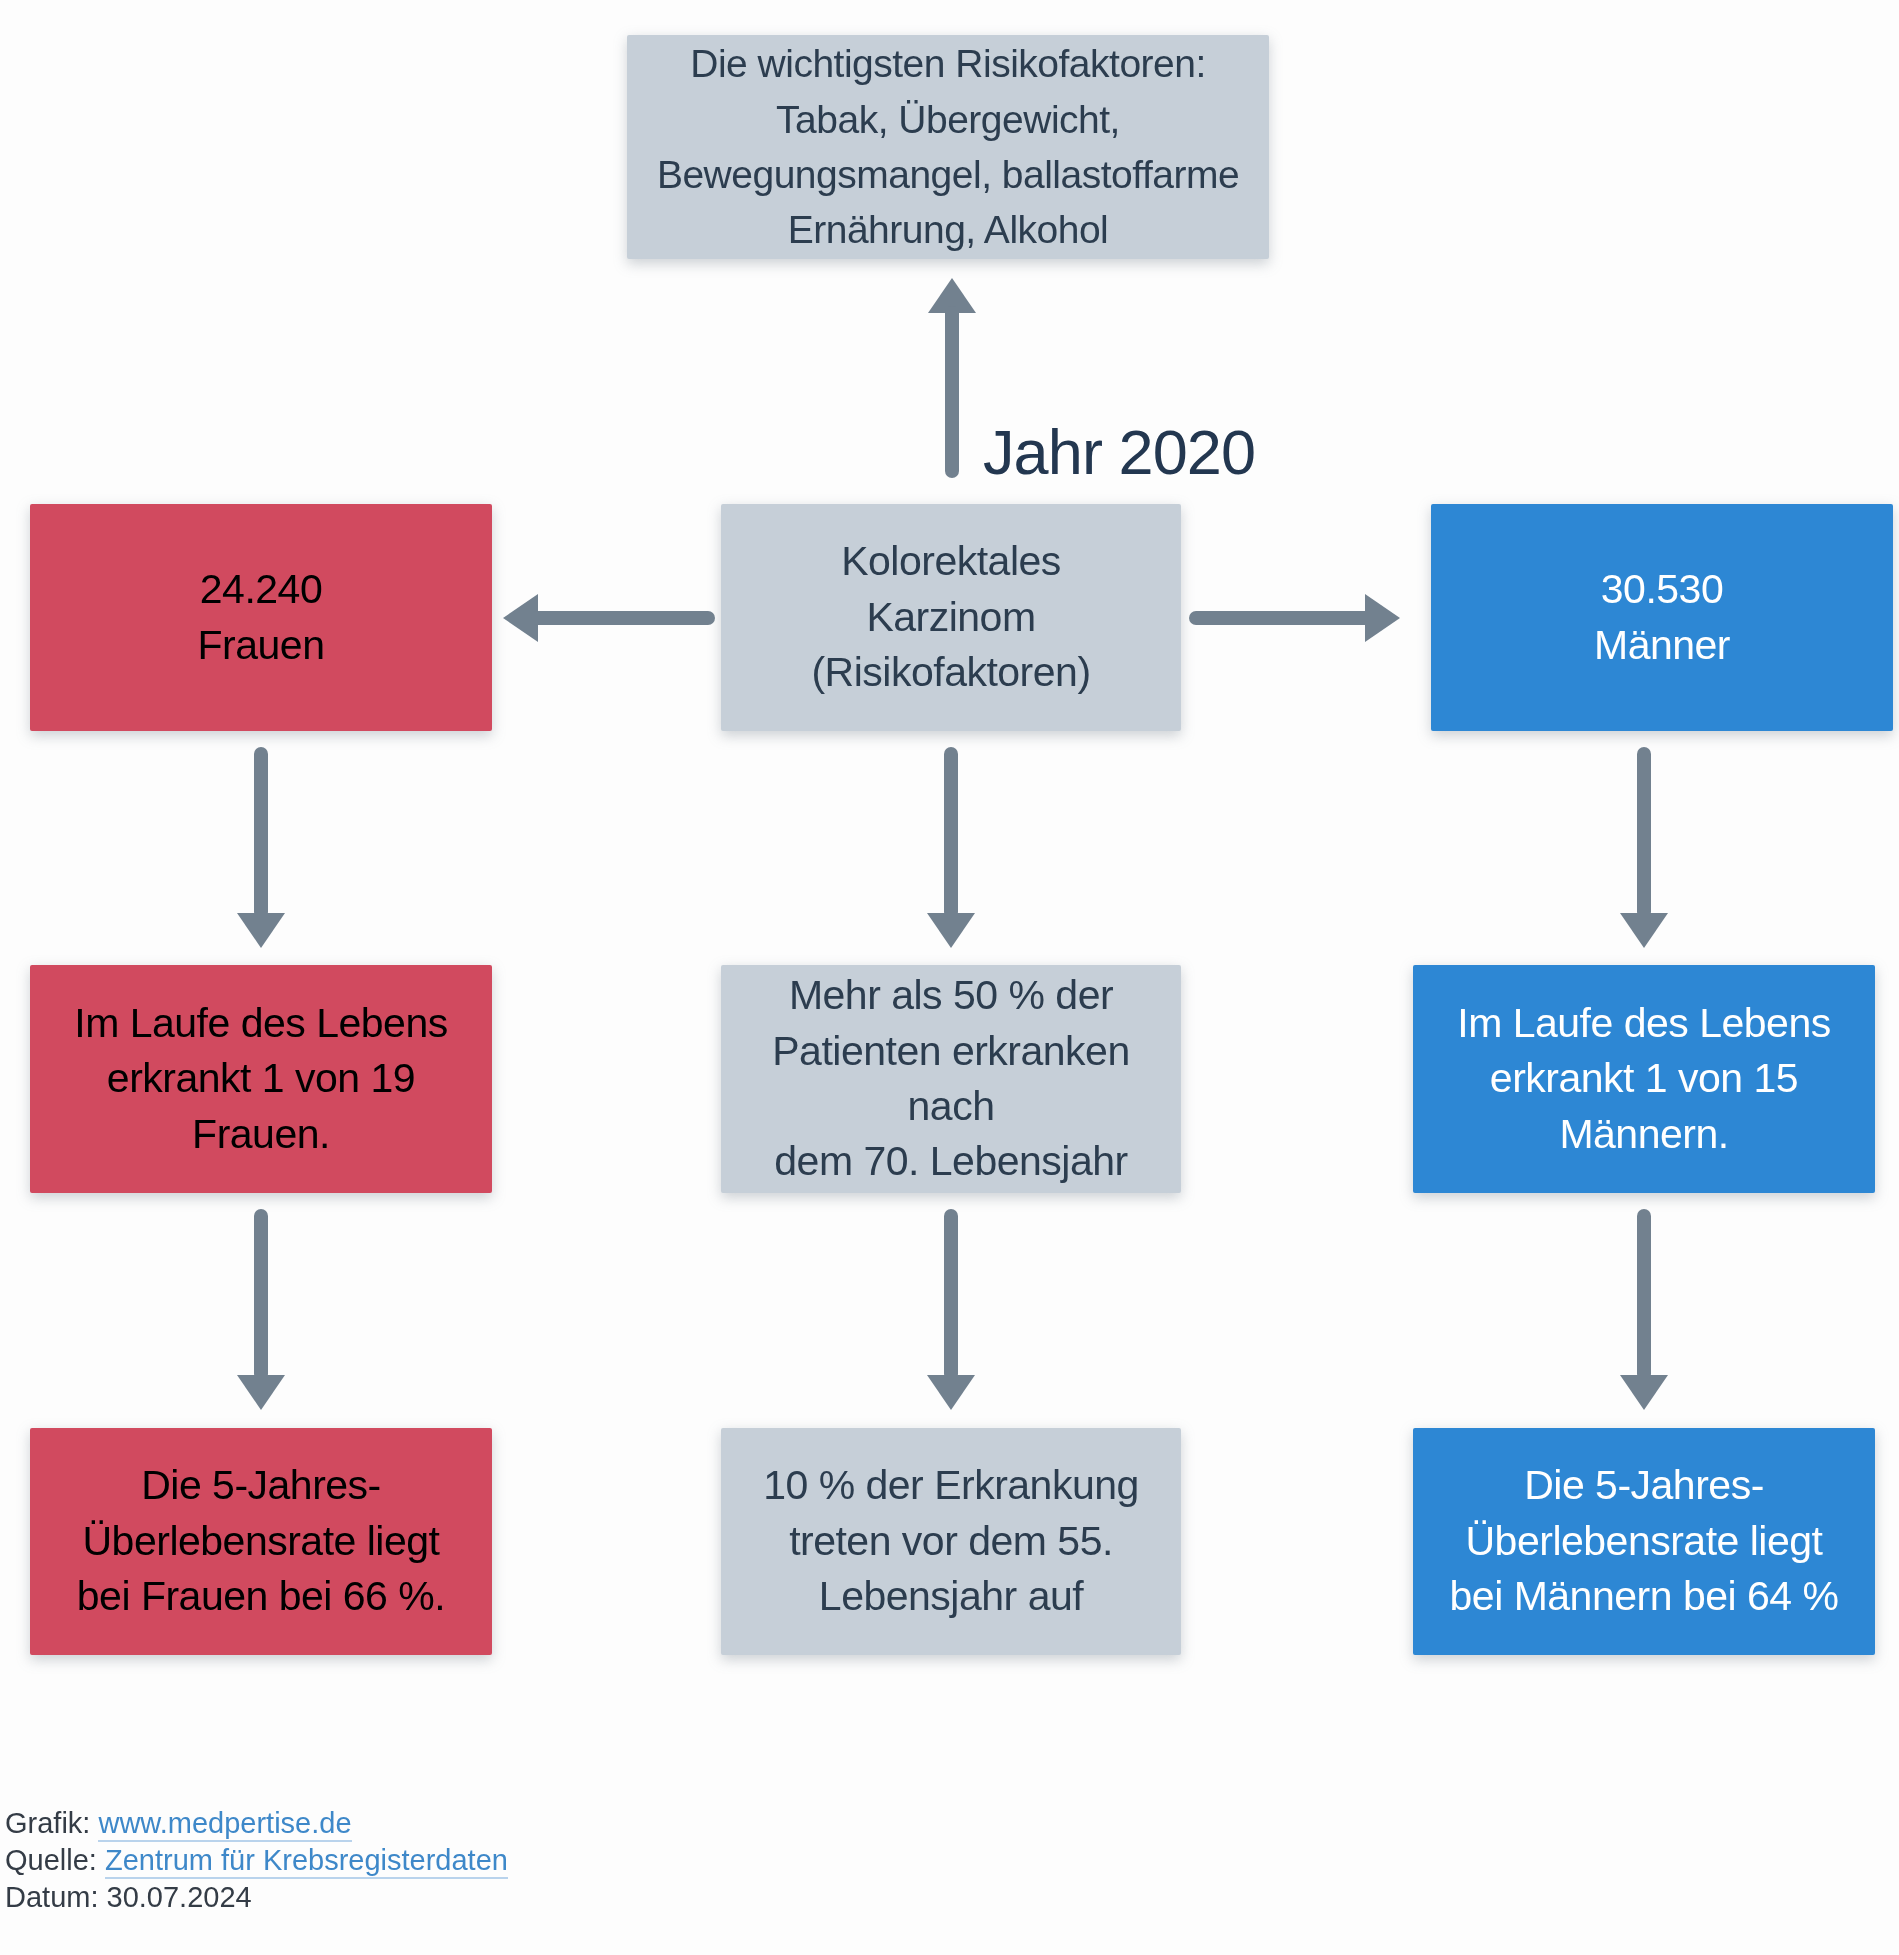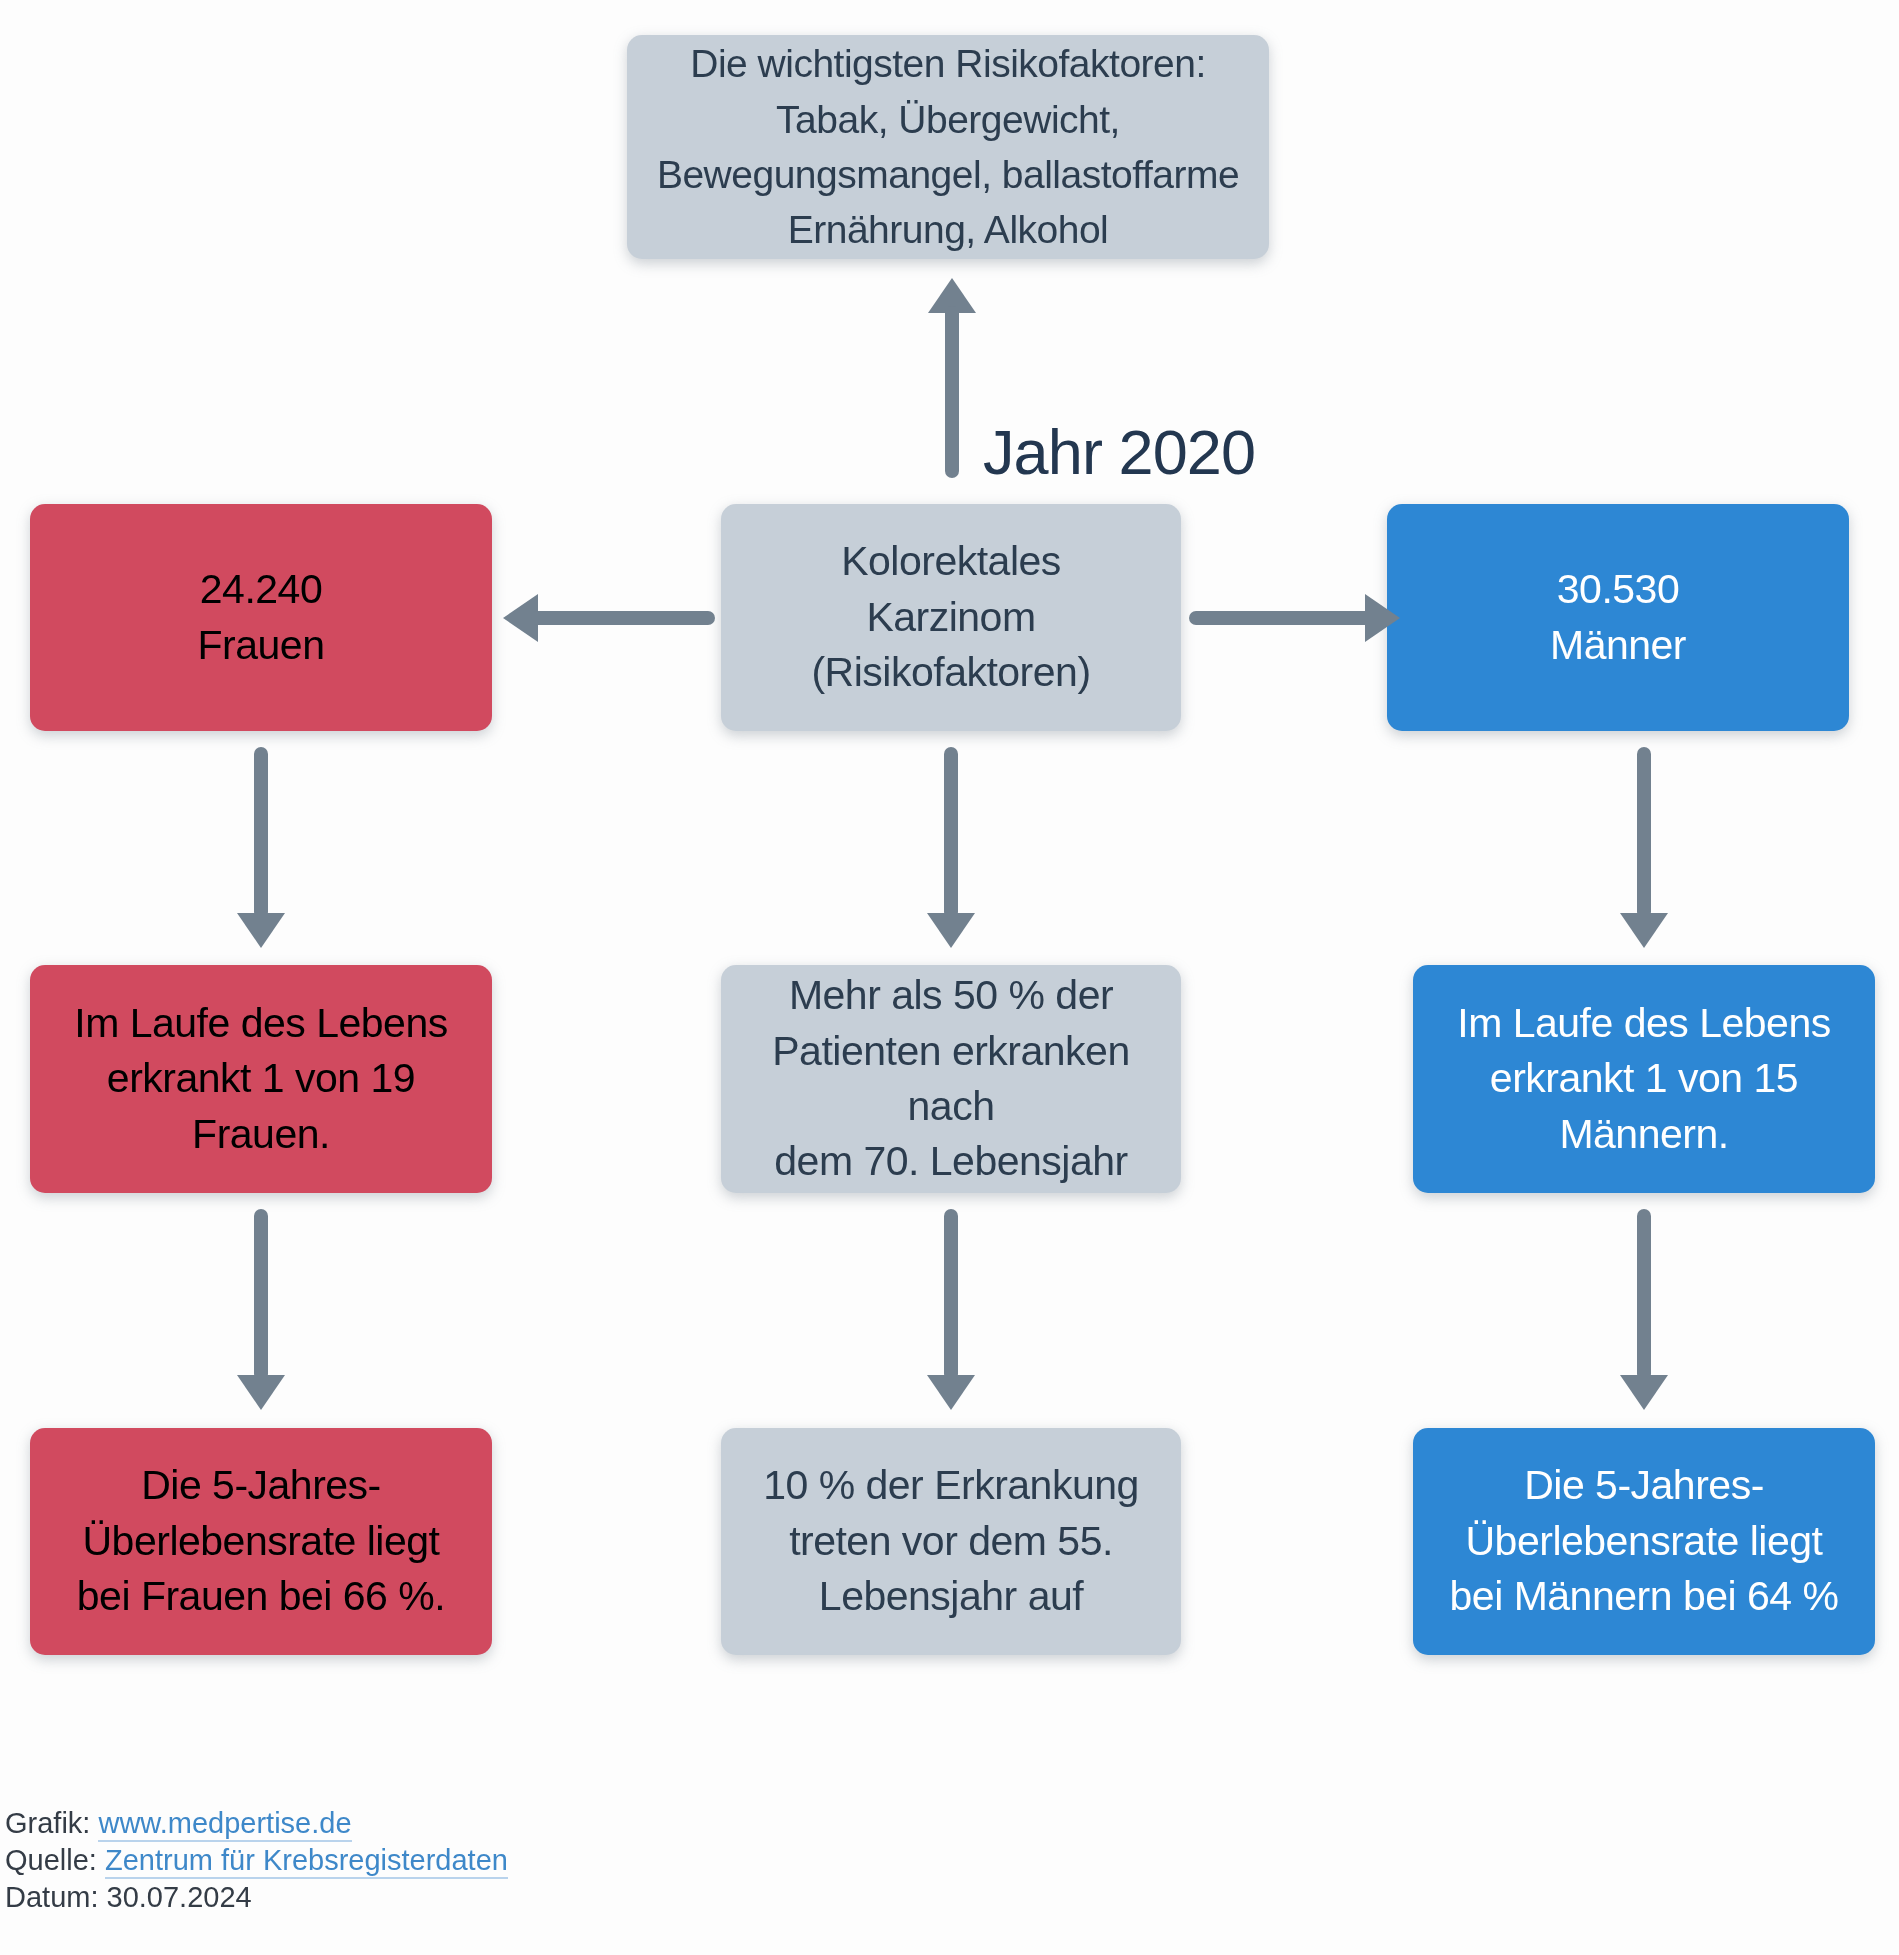--- a/index.html
+++ b/index.html
@@ -17,21 +17,21 @@
   body{
     width:1900px;height:1955px;
     background:#fdfdfd;
     font-family:"Liberation Sans","DejaVu Sans",sans-serif;
     overflow:hidden;
   }
   .canvas{position:relative;width:1900px;height:1955px;}
 
   .box{
     position:absolute;
-    border-radius:15px;
+    border-radius:2px;
     display:flex;align-items:center;justify-content:center;
     text-align:center;
     box-shadow:0 4.6px 13px rgba(130,140,150,.38);
     padding:11px 22px;box-sizing:border-box;
   }
   .gray{background:var(--gray);color:var(--dark);}
   .red{background:var(--red);color:#000000;}
   .blue{background:var(--blue);color:#ffffff;}
   .box-text{
     white-space:pre-line;
@@ -87,21 +87,21 @@
     <div class="box-text">24.240
 Frauen</div>
   </div>
 
   <div class="box gray" style="left:721px;top:504px;width:460px;height:227px;">
     <div class="box-text">Kolorektales
 Karzinom
 (Risikofaktoren)</div>
   </div>
 
-  <div class="box blue" style="left:1387px;top:504px;width:462px;height:227px;">
+  <div class="box blue" style="left:1431px;top:504px;width:462px;height:227px;">
     <div class="box-text">30.530
 Männer</div>
   </div>
 
   <div class="arrow" style="left:503px;top:594px;width:211px;height:48px;">
     <div class="head head-left" style="left:0;top:0;"></div>
     <div class="shaft" style="left:28px;top:16.7px;width:184px;height:14px;"></div>
   </div>
 
   <div class="arrow" style="left:1189px;top:594px;width:211px;height:48px;">

